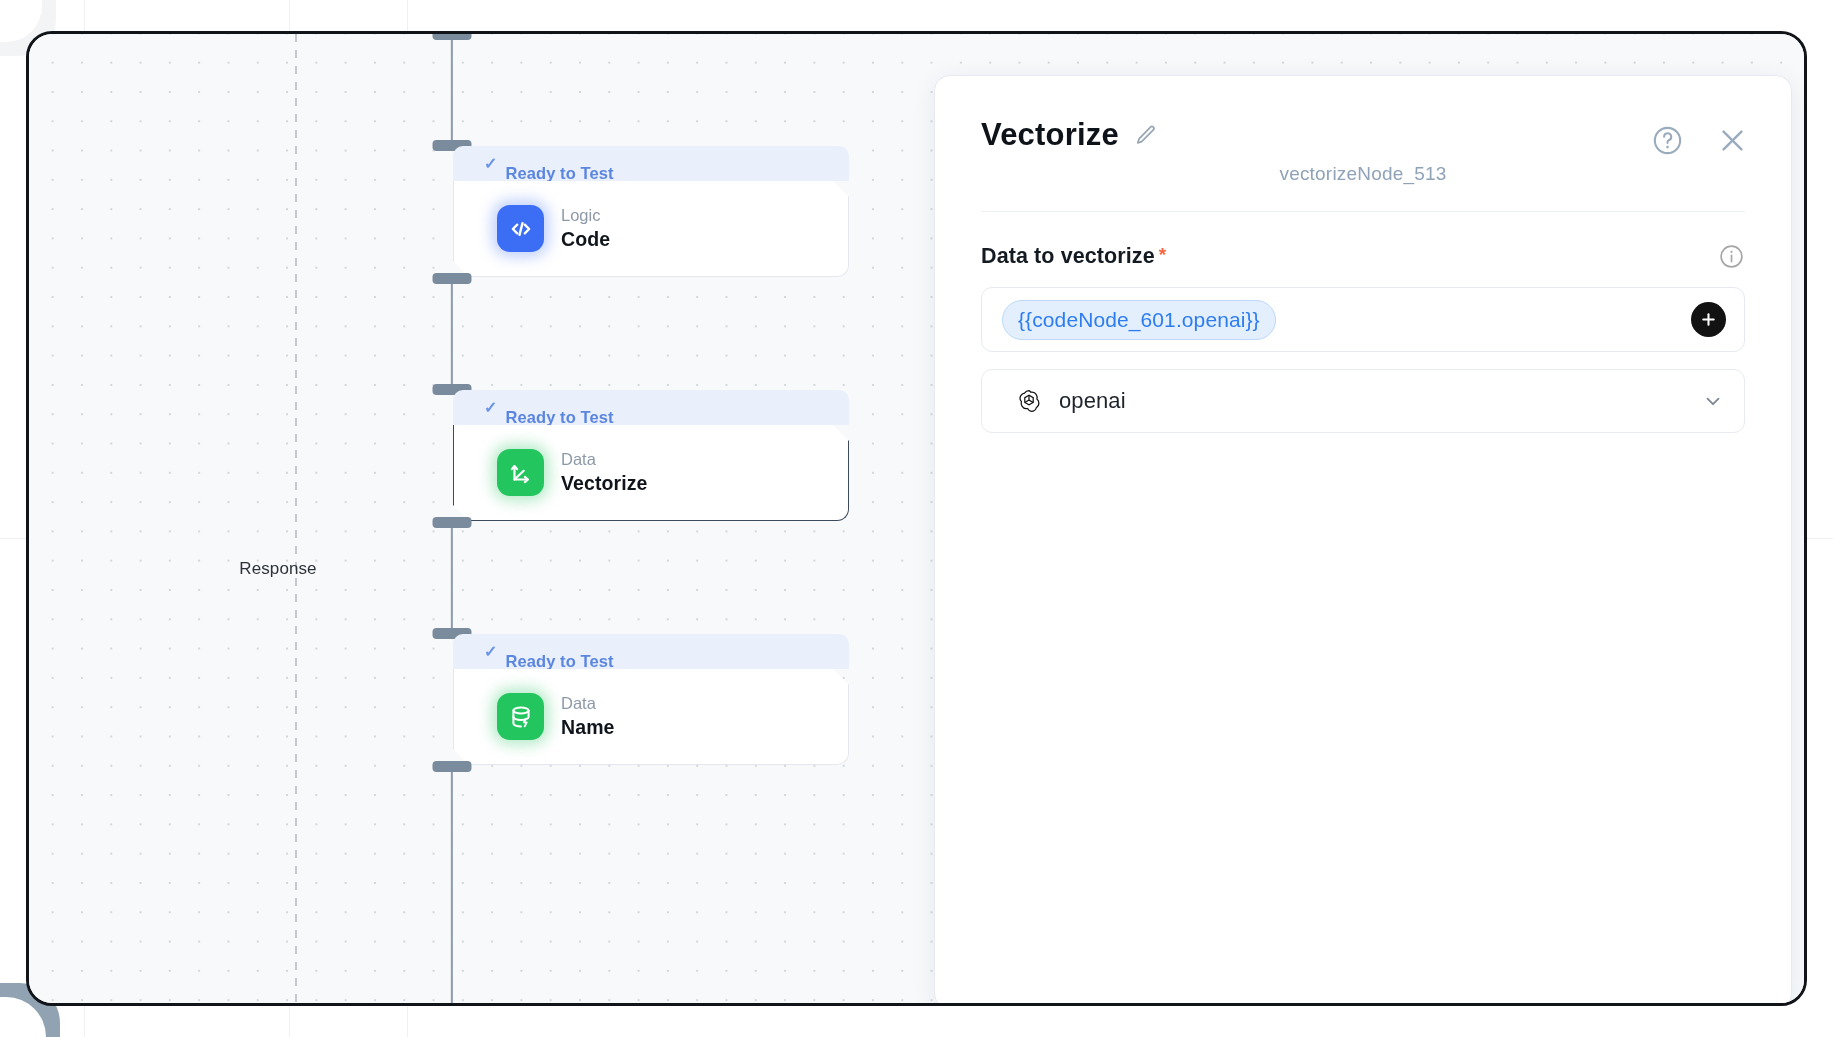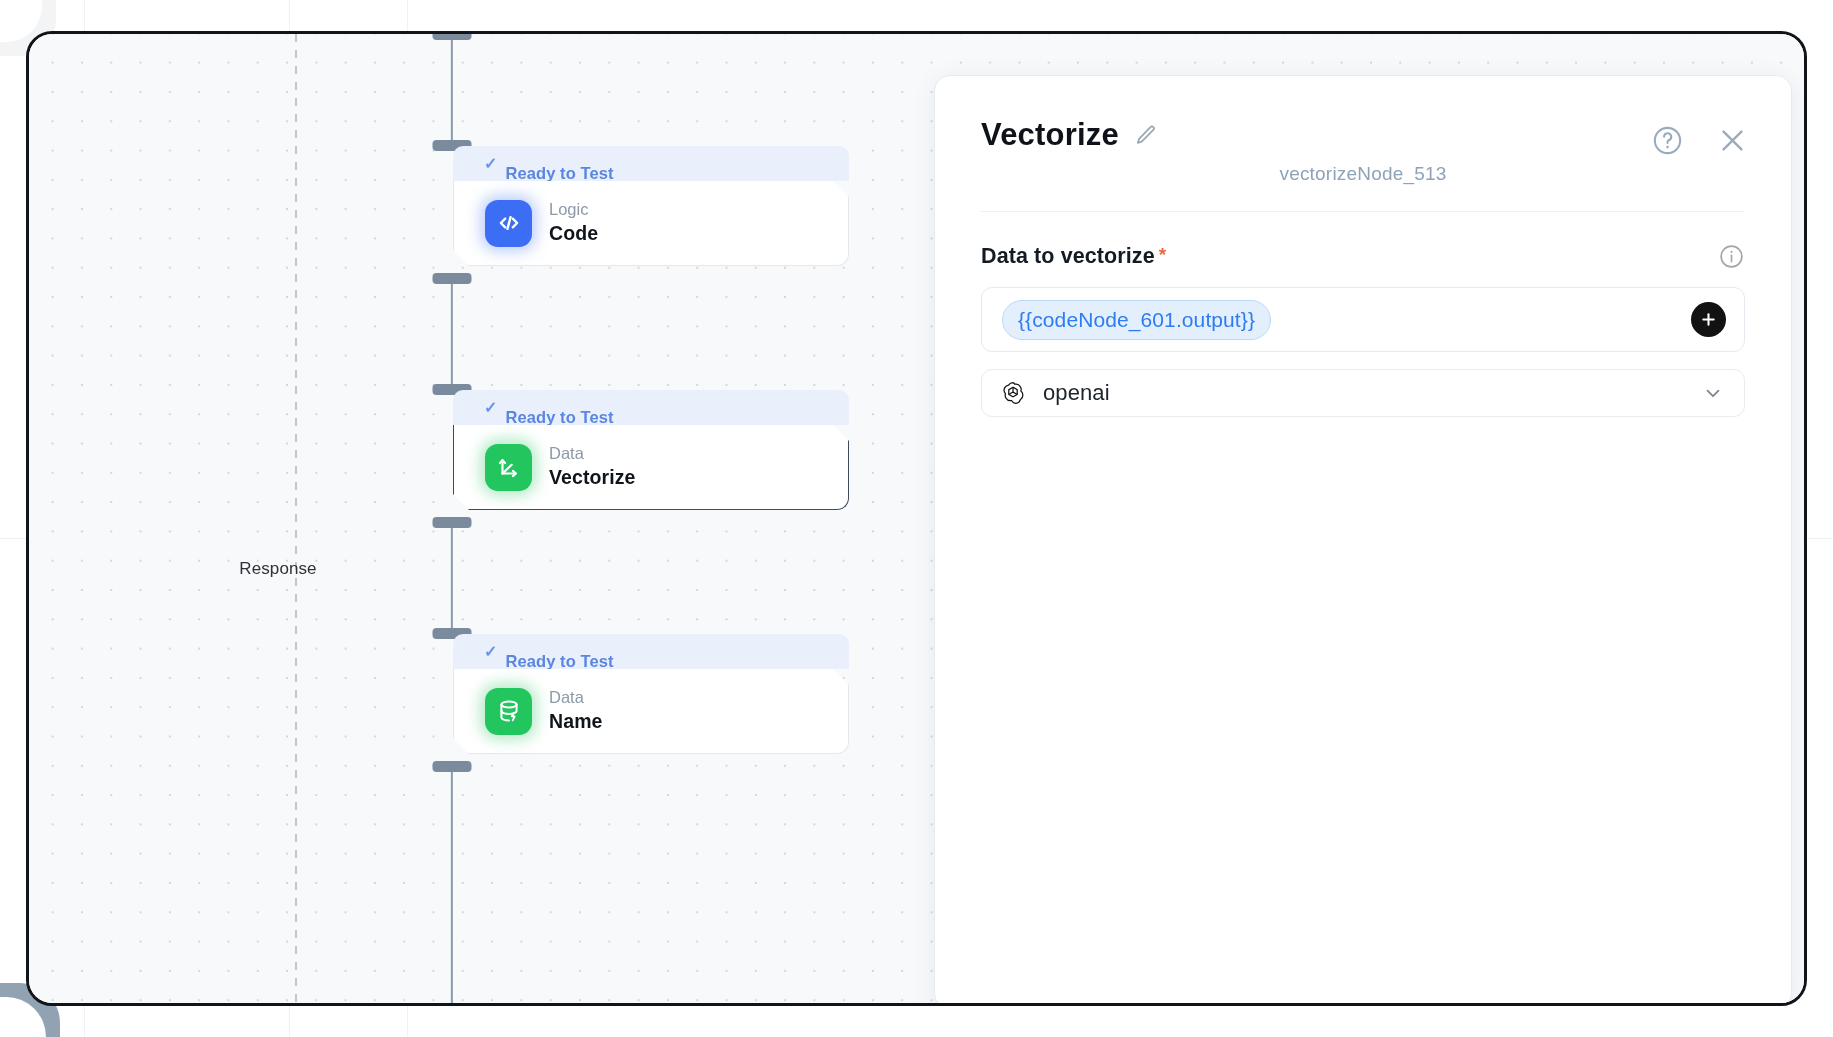--- a/index.html
+++ b/index.html
@@ -82,27 +82,27 @@
     gap: 8px;
   }
   .node-status .check {
     color: #6893ea; font-size: 16px; line-height: 1; font-weight: 700;
   }
   .node-status .status-text {
     font-size: 16.5px; color: #5b86e0; font-weight: 600; letter-spacing: .1px; margin-top: 20px;
   }
   .node-body {
     position: relative;
-    height: 85px;
+    height: 96px;
     background: #ffffff;
     border: 1px solid #e4e8ee;
     border-top: none;
     border-radius: 0 0 12px 12px;
     display: flex; align-items: center;
-    padding-left: 31px;
+    padding-left: 43px;
     gap: 17px;
     
     clip-path: polygon(0 0, calc(100% - 16px) 0, 100% 16px, 100% 100%, 16px 100%, 0 calc(100% - 16px));
   }
   .node.selected .node-body {
     border: 1.6px solid #3c4b5c;
     border-top: none;
   }
   .node-icon {
     width: 47px; height: 47px;
@@ -184,25 +184,25 @@
   }
   .add-btn {
     width: 35px; height: 35px; border-radius: 50%;
     background: #121212;
     display: flex; align-items: center; justify-content: center;
     color: #fff; cursor: pointer; flex: 0 0 auto;
   }
 
   .select-field {
     margin-top: 17px;
-    height: 48px;
+    height: 64px;
     border: 1px solid #e8ebf0;
     border-radius: 11px;
     display: flex; align-items: center;
-    padding: 0 20px 0 16px;
+    padding: 0 20px 0 32px;
     background: #fff;
     cursor: pointer;
   }
   .select-field + .select-field { margin-top: 15px; }
   .select-left { display: flex; align-items: center; gap: 16px; flex: 1 1 auto; }
   .select-value { font-size: 22px; color: #1d242c; letter-spacing: .1px; }
   .chevron { color: #7b8592; display:flex; }
   .brand-logo { display:flex; align-items:center; justify-content:center; width:29px; height:29px; }
 </style>
 </head>
@@ -353,21 +353,21 @@
           <span class="info-icon">
             <svg width="27" height="27" viewBox="0 0 24 24" fill="none" stroke="currentColor" stroke-width="1.5" stroke-linecap="round">
               <circle cx="12" cy="12" r="9.2"></circle>
               <line x1="12" y1="11" x2="12" y2="16.5"></line>
               <circle cx="12" cy="7.8" r="1" fill="currentColor" stroke="none"></circle>
             </svg>
           </span>
         </div>
 
         <div class="chip-field">
-          <span class="chip">{{codeNode_601.output}}</span>
+          <span class="chip">{{codeNode_601.openai}}</span>
           <span class="add-btn">
             <svg width="19" height="19" viewBox="0 0 24 24" fill="none" stroke="#ffffff" stroke-width="2.6" stroke-linecap="round">
               <line x1="12" y1="5.4" x2="12" y2="18.6"></line>
               <line x1="5.4" y1="12" x2="18.6" y2="12"></line>
             </svg>
           </span>
         </div>
 
 
         <div class="select-field">

